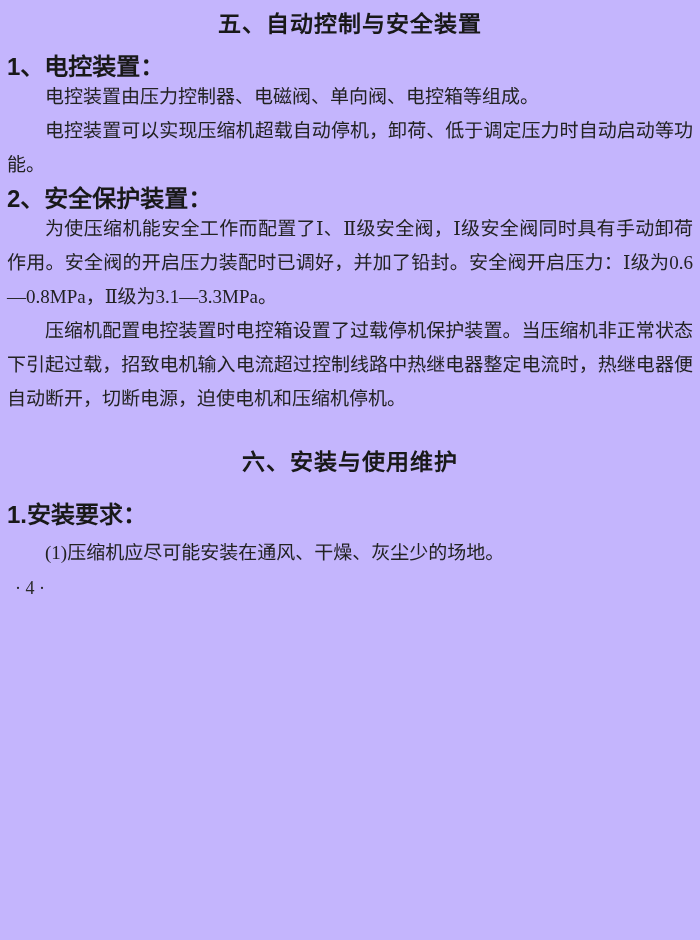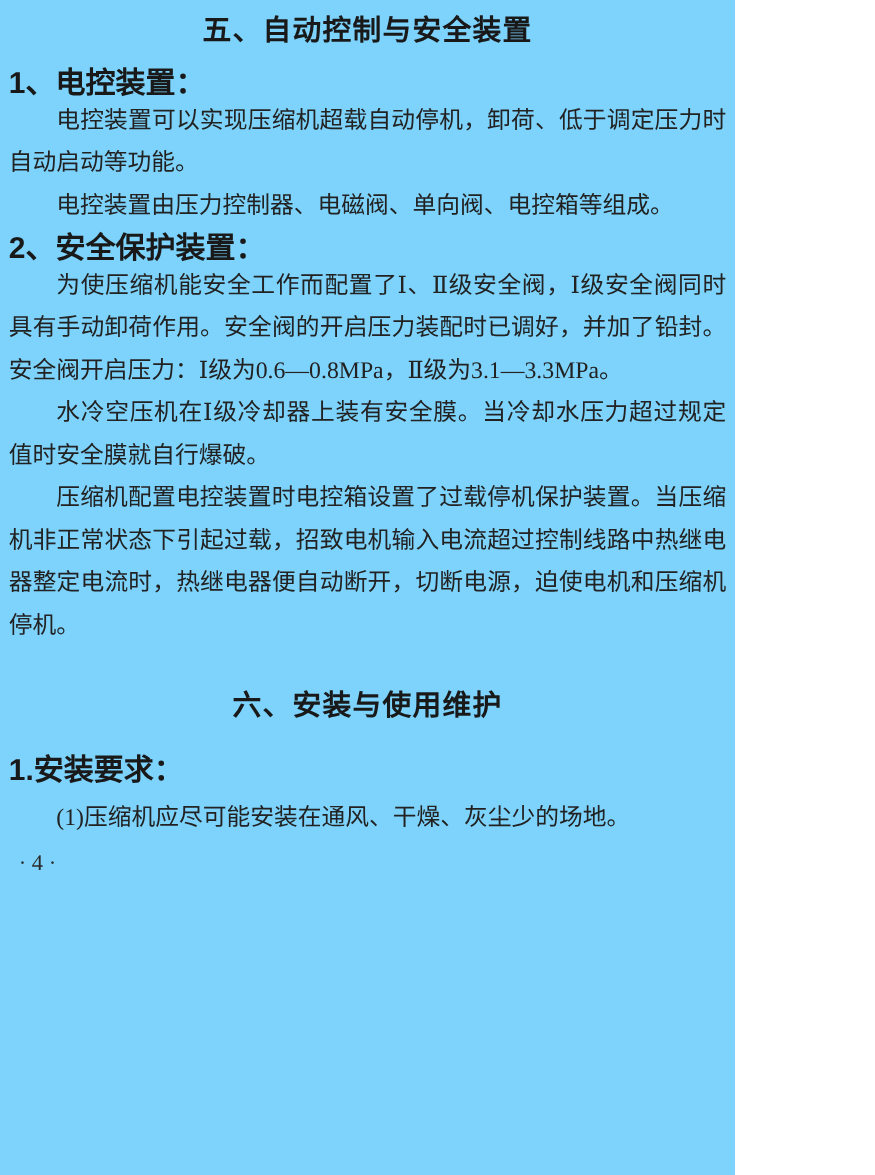--- a/index.html
+++ b/index.html
@@ -5,24 +5,24 @@
   html, body {
     margin: 0;
     padding: 0;
     width: 700px;
     height: 940px;
     background: #ffffff;
     overflow: hidden;
   }
   .page {
     box-sizing: border-box;
-    width: 588px;
+    width: 700px;
     height: 940px;
     padding: 8px 7px 0 7px;
-    background: #7dd3fc;
+    background: #c4b5fd;
     color: #1f1f1f;
     font-family: "Liberation Serif", "DejaVu Serif", serif;
   }
   .section-title {
     font-family: "Liberation Sans", "DejaVu Sans", sans-serif;
     font-weight: 700;
     font-size: 23px;
     line-height: 32px;
     text-align: center;
     letter-spacing: 1px;
@@ -67,31 +67,30 @@
 </style>
 </head>
 <body>
 
 <div class="page">
 
   <div class="section-title">五、自动控制与安全装置</div>
 
   <div class="sub-heading">1、电控装置：</div>
 
+  <p class="body-para">电控装置由压力控制器、电磁阀、单向阀、电控箱等组成。</p>
+
   <p class="body-para">电控装置可以实现压缩机超载自动停机，卸荷、低于调定压力时自动启动等功能。</p>
-
-  <p class="body-para">电控装置由压力控制器、电磁阀、单向阀、电控箱等组成。</p>
 
 
 
   <div class="sub-heading heading-2">2、安全保护装置：</div>
 
   <p class="body-para">为使压缩机能安全工作而配置了Ⅰ、Ⅱ级安全阀，Ⅰ级安全阀同时具有手动卸荷作用。安全阀的开启压力装配时已调好，并加了铅封。安全阀开启压力：Ⅰ级为0.6—0.8MPa，Ⅱ级为3.1—3.3MPa。</p>
 
-  <p class="body-para">水冷空压机在Ⅰ级冷却器上装有安全膜。当冷却水压力超过规定值时安全膜就自行爆破。</p>
 
   <p class="body-para">压缩机配置电控装置时电控箱设置了过载停机保护装置。当压缩机非正常状态下引起过载，招致电机输入电流超过控制线路中热继电器整定电流时，热继电器便自动断开，切断电源，迫使电机和压缩机停机。</p>
 
   <div class="section-title section-title-2">六、安装与使用维护</div>
 
   <div class="sub-heading heading-3">1.安装要求：</div>
 
   <p class="list-line first-item">(1)压缩机应尽可能安装在通风、干燥、灰尘少的场地。</p>
 
 

